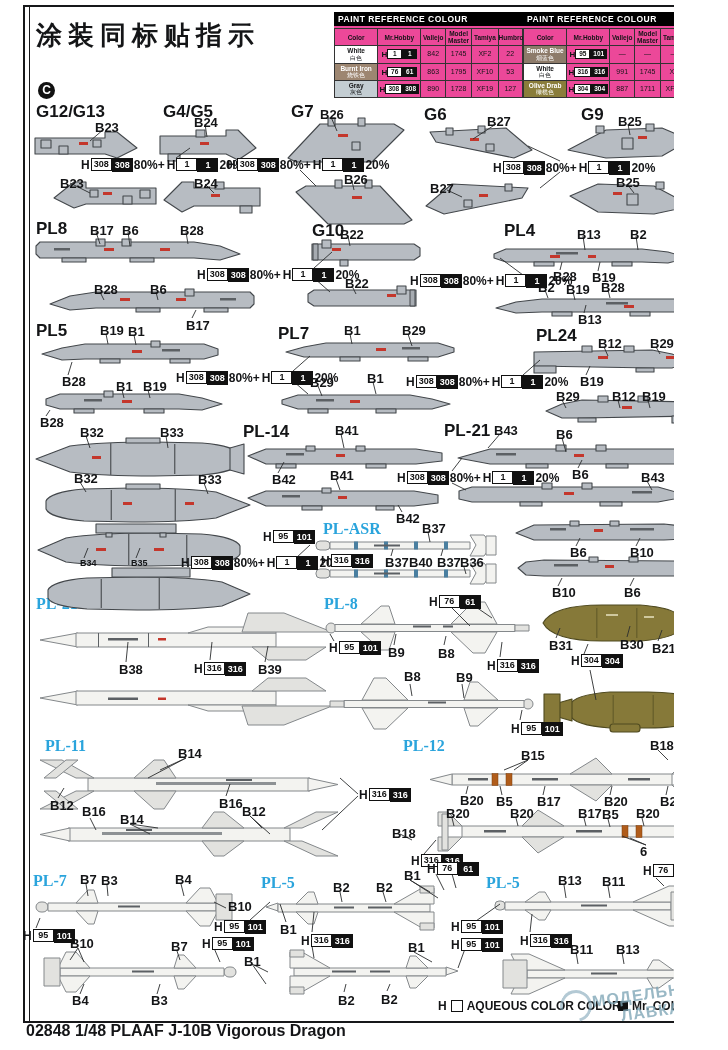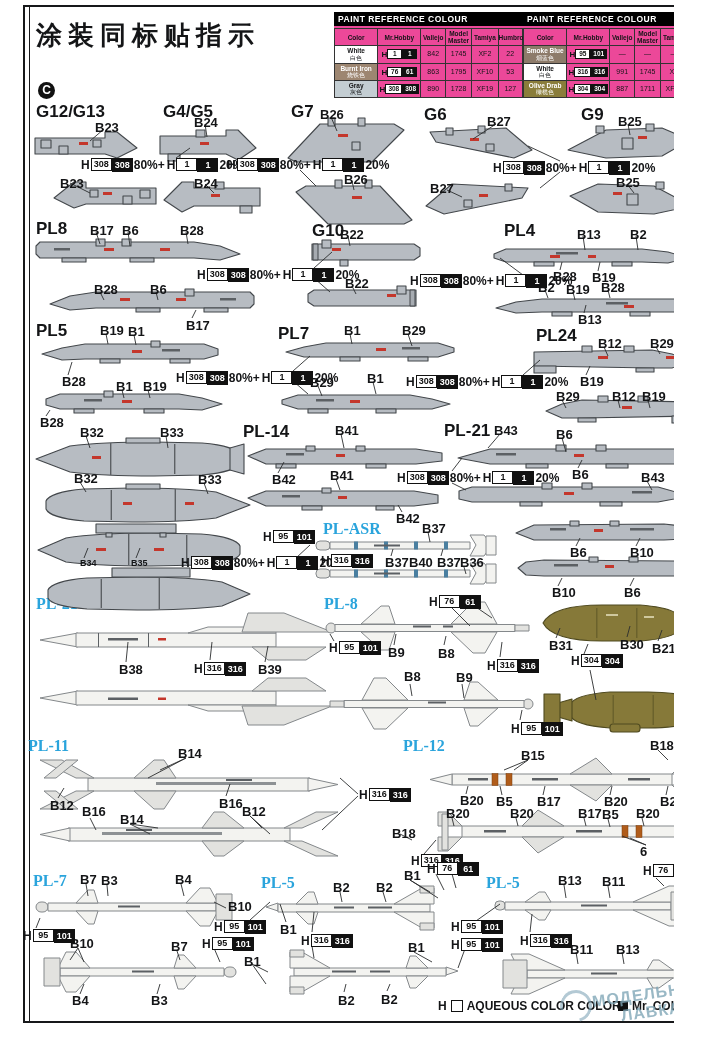--- a/index.html
+++ b/index.html
@@ -195,21 +195,21 @@
   <div class="st" style="left:312px;top:221px">G10</div>
   <div class="st" style="left:504px;top:221px">PL4</div>
   <div class="st" style="left:36px;top:321px">PL5</div>
   <div class="st" style="left:278px;top:324px">PL7</div>
   <div class="st" style="left:536px;top:326px">PL24</div>
   <div class="st" style="left:243px;top:422px">PL-14</div>
   <div class="st" style="left:444px;top:421px">PL-21</div>
   <div class="stc" style="left:323px;top:520px">PL-ASR</div>
   <div class="stc" style="left:36px;top:595px">PL-21</div>
   <div class="stc" style="left:324px;top:595px">PL-8</div>
-  <div class="stc" style="left:28px;top:737px">PL-11</div>
+  <div class="stc" style="left:45px;top:737px">PL-11</div>
   <div class="stc" style="left:403px;top:737px">PL-12</div>
   <div class="stc" style="left:33px;top:872px">PL-7</div>
   <div class="stc" style="left:261px;top:874px">PL-5</div>
   <div class="stc" style="left:486px;top:874px">PL-5</div>
 
   <svg class="part" style="left:33px;top:126px" width="108" height="40">
     <polygon class="gp" points="2,12 72,12 72,6 84,6 104,22 84,32 72,28 2,28"></polygon>
     <rect class="gp" x="8" y="14" width="10" height="8"></rect>
       <rect class="gp" x="26" y="20" width="9" height="8"></rect>
     <rect class="gp" x="60" y="14" width="8" height="7"></rect>
@@ -1140,19 +1140,20 @@
 
   <div class="legend" style="left:438px;top:999px">
     <span>H</span>
       <span class="sq-w"></span>
     <span>AQUEOUS COLOR COLOR</span>
   </div>
   <div class="legend" style="left:618px;top:999px">
     <span class="sq-b"></span>
     <span>Mr. COLOR</span>
   </div>
+  <div class="product">02848 1/48  PLAAF J-10B Vigorous Dragon</div>
 
   <div class="wm-swirl"></div>
   <div class="wm">
     <div>МОДЕЛЬНАЯ</div>
     <div>ЛАВКА</div>
   </div>
 </div>
 
 </body></html>

